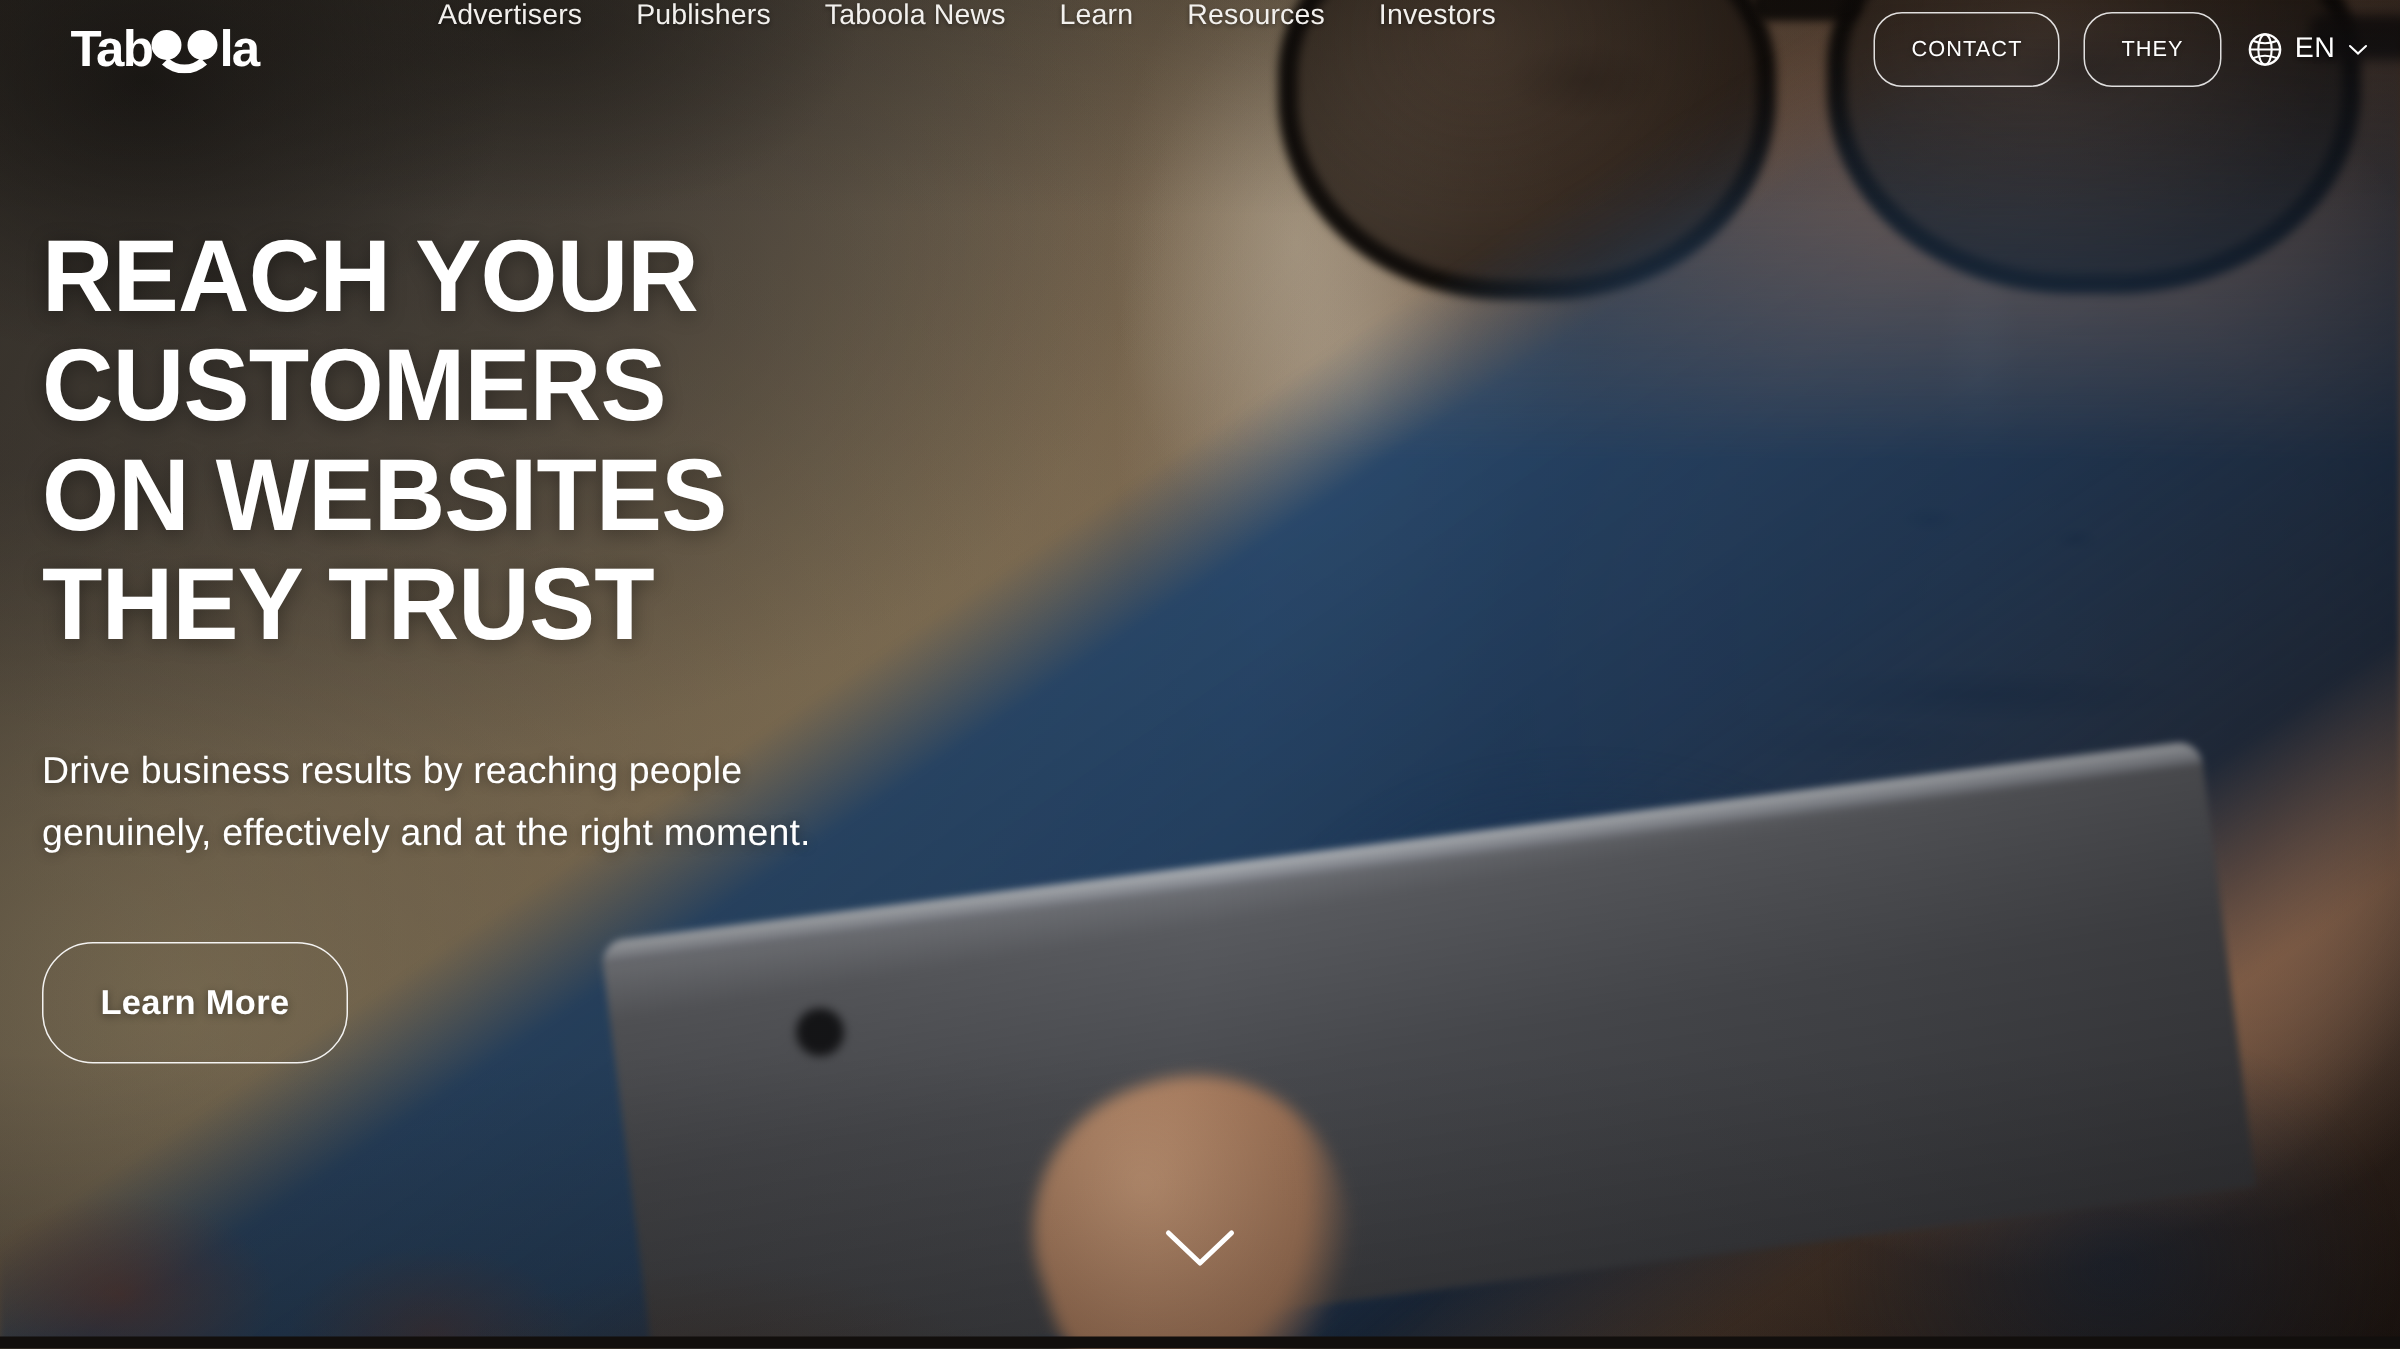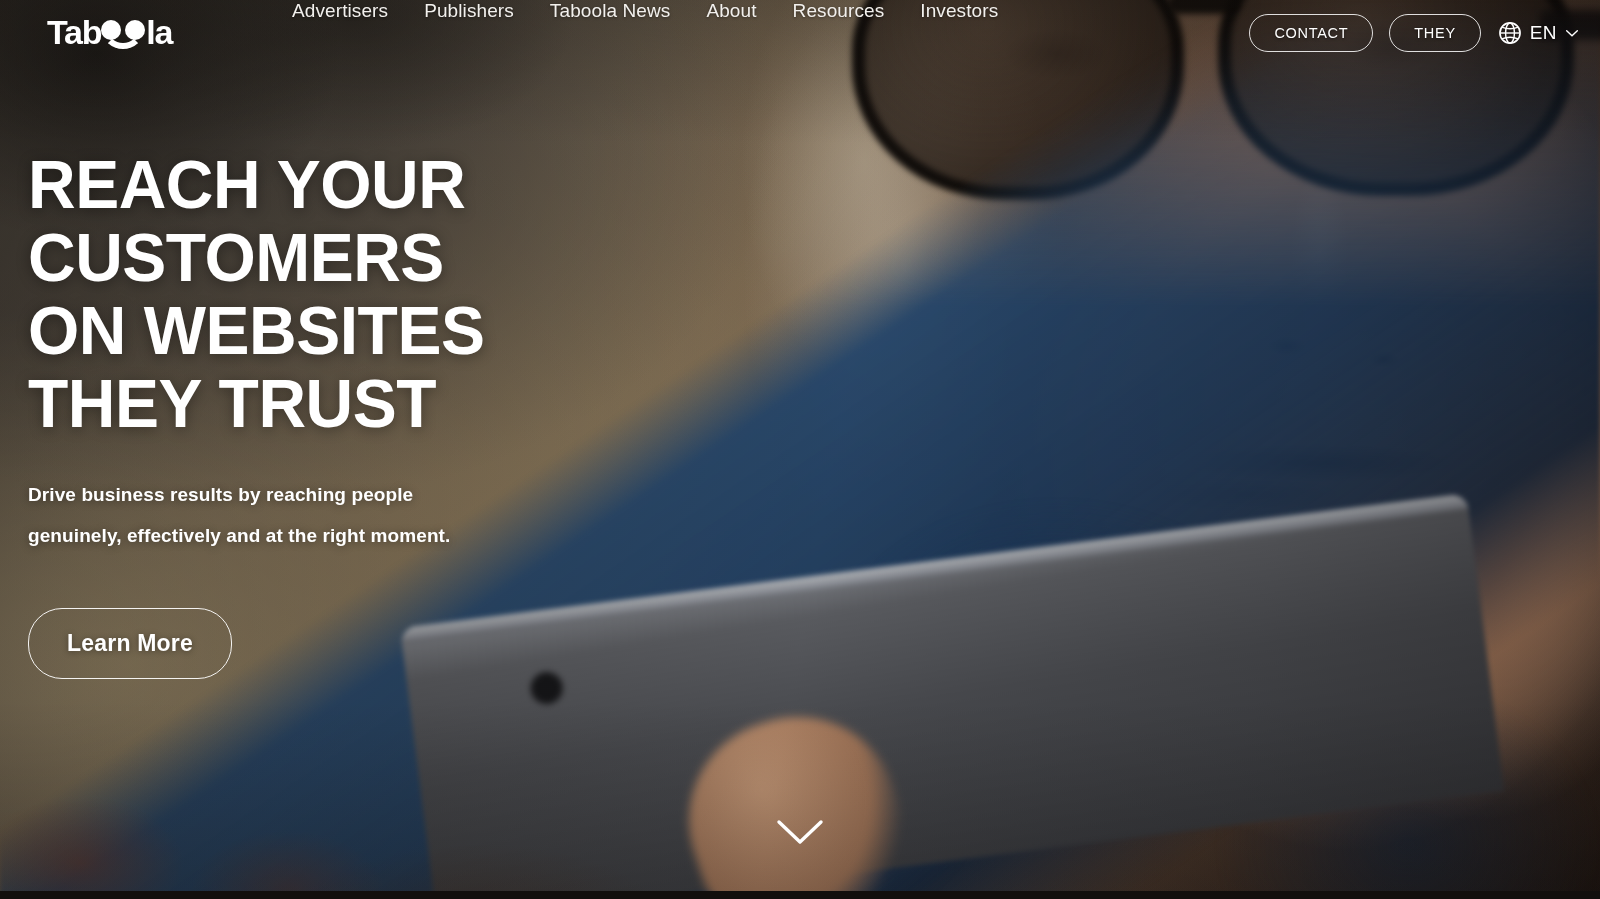--- a/index.html
+++ b/index.html
@@ -195,21 +195,21 @@
     text-shadow:0 1px 3px rgba(0,0,0,.42);
     cursor:pointer;
   }
 
   .nav-right {
     position:absolute; right:20px; top:0; height:66px;
     display:flex; align-items:center; gap:16px;
   }
   .pill {
     display:flex; align-items:center; justify-content:center;
-    height:38px; padding:0 24px;
+    height:50px; padding:0 24px;
     border:1px solid rgba(255,255,255,.85);
     border-radius:19px;
     color:#fff; font-size:14.5px; letter-spacing:.7px;
     background:transparent; cursor:pointer;
     text-shadow:0 1px 3px rgba(0,0,0,.5);
   }
   .lang {
     display:flex; align-items:center; gap:7px;
     color:#fff; cursor:pointer;
     text-shadow:0 1px 3px rgba(0,0,0,.5);
@@ -226,32 +226,32 @@
     font-size:68px; font-weight:bold;
     line-height:73px;
     letter-spacing:-0.5px;
     text-transform:uppercase;
     text-shadow:0 2px 14px rgba(0,0,0,.38);
     transform:scaleX(.97); transform-origin:left center;
   }
   .headline-line { display:block; white-space:nowrap; }
 
   .subhead {
-    margin-top:34px;
+    margin-top:54px;
     color:#fff;
-    font-size:19px; font-weight:700; line-height:41px;
+    font-size:25px; font-weight:400; line-height:41px;
     letter-spacing:.1px;
     text-shadow:0 1px 8px rgba(0,0,0,.40);
   }
   .subhead-line { display:block; white-space:nowrap; }
 
   .cta {
     display:inline-flex; align-items:center; justify-content:center;
     margin-top:52px;
-    height:71px; padding:0 38px;
+    height:81px; padding:0 38px;
     border:1.5px solid rgba(255,255,255,.92);
     border-radius:34px;
     color:#fff; font-size:23px; font-weight:bold; letter-spacing:.2px;
     background:transparent; cursor:pointer;
     text-shadow:0 1px 6px rgba(0,0,0,.40);
   }
 
   .scroll-chev {
     position:absolute; left:50%; bottom:52px;
     transform:translateX(-50%);
@@ -298,21 +298,21 @@
         <span class="logo-eye e2"></span>
         <span class="logo-smile"></span>
       </span>
       <span>la</span>
     </div>
 
     <div class="nav-links">
       <span class="nav-link">Advertisers</span>
       <span class="nav-link">Publishers</span>
       <span class="nav-link">Taboola News</span>
-      <span class="nav-link">About</span>
+      <span class="nav-link">Learn</span>
       <span class="nav-link">Resources</span>
       <span class="nav-link">Investors</span>
     </div>
 
     <div class="nav-right">
       <div class="pill">CONTACT</div>
       <div class="pill">THEY</div>
 
       <div class="lang">
         <svg width="26" height="26" viewBox="0 0 24 24">

